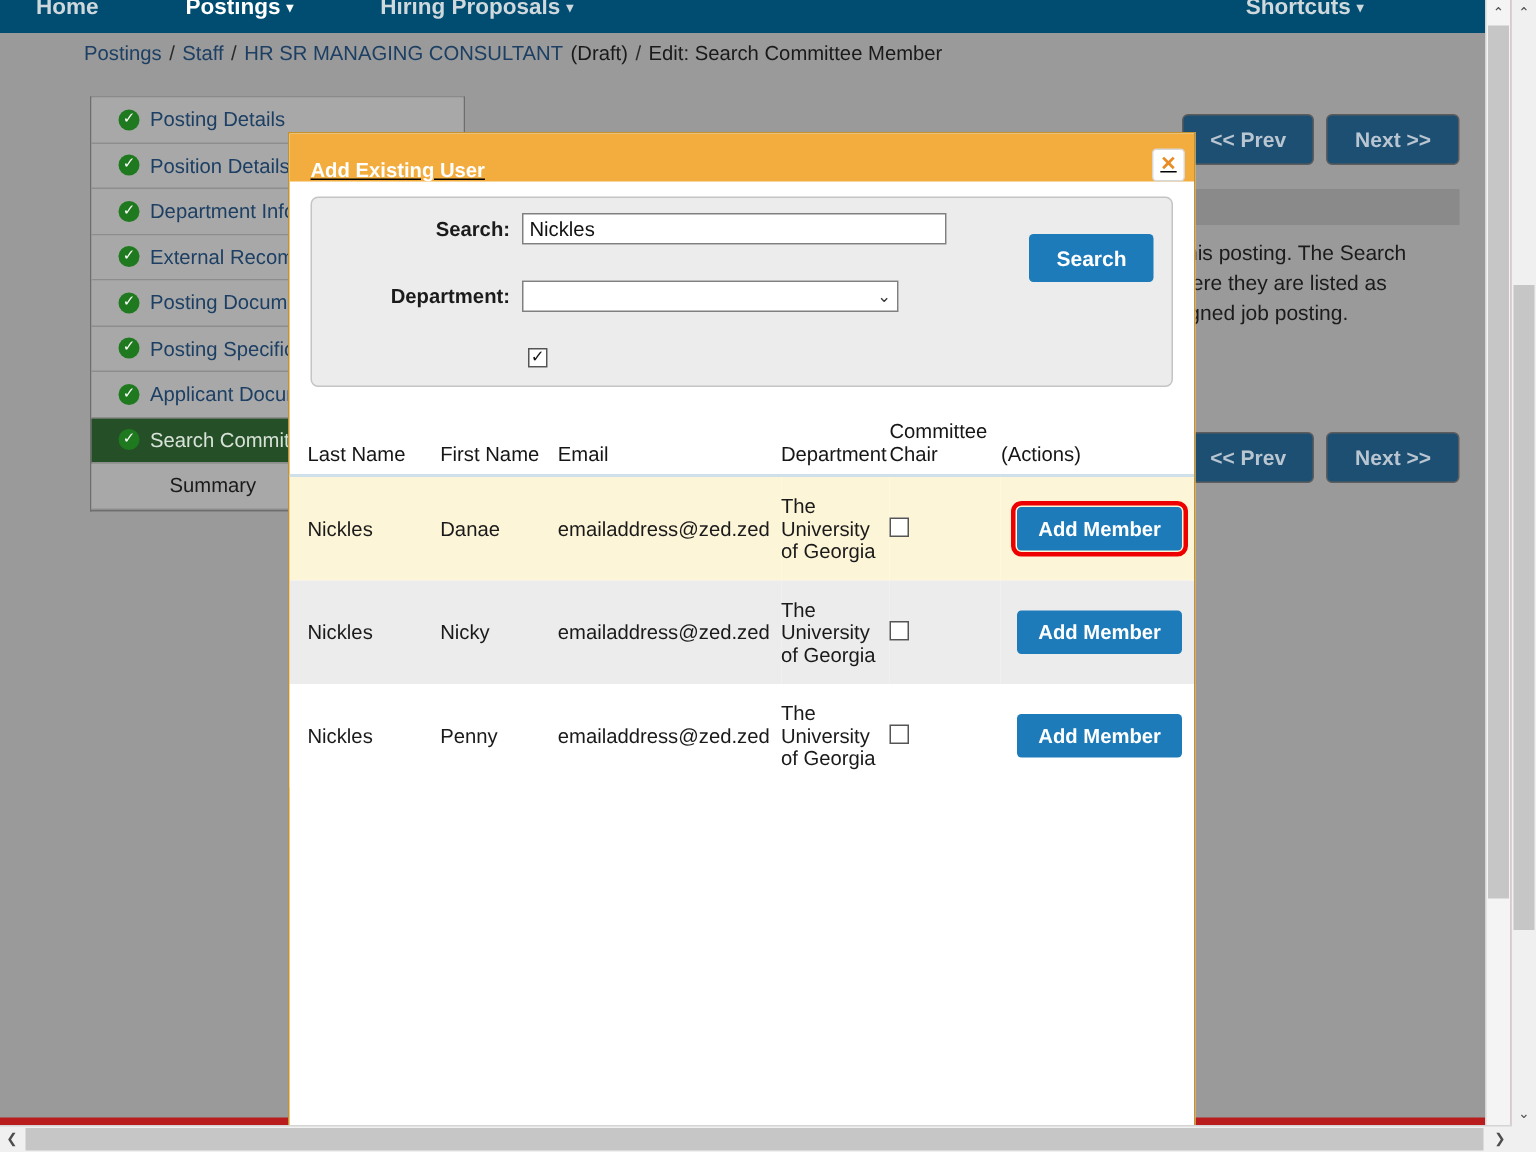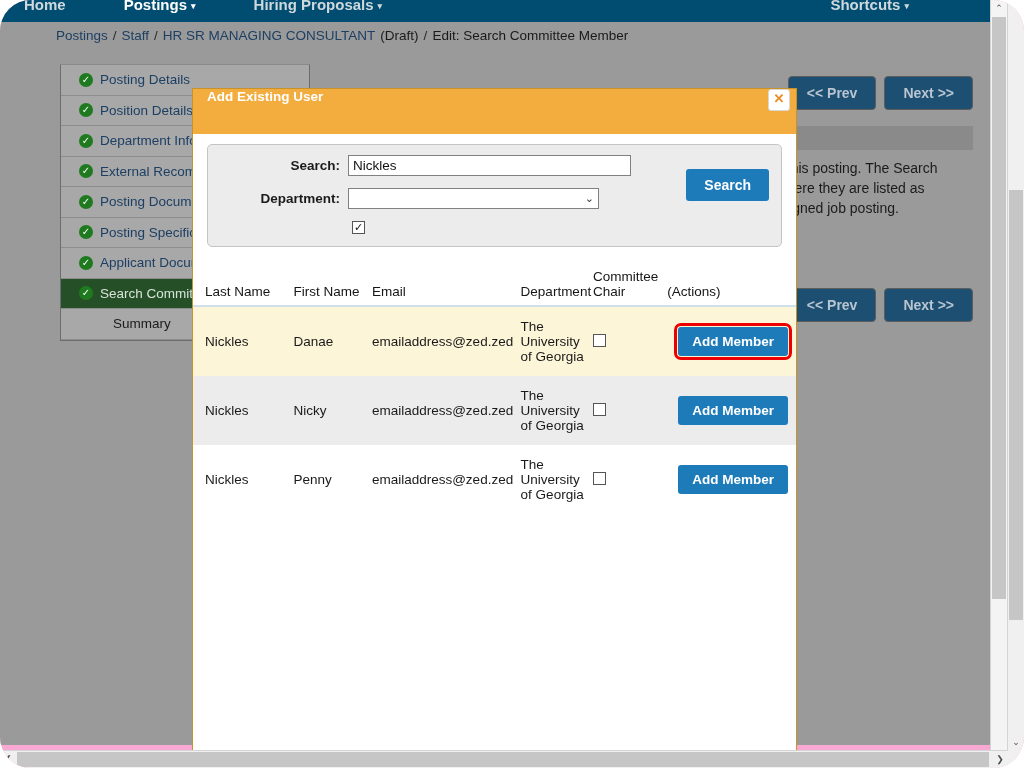--- a/index.html
+++ b/index.html
@@ -10,22 +10,21 @@
     overflow: hidden;
     font-family: "Liberation Sans", sans-serif;
     background: #ffffff;
   }
 
   #app {
     position: relative;
     width: 1024px;
     height: 768px;
     overflow: hidden;
-    background: #f9a8d4;
-    border-radius: 31px;
+    background: #b91c1c;
   }
 
   
   .topnav {
     position: absolute;
     left: 0; top: 0;
     width: 991px;
     height: 22px;
     background: #004d71;
     overflow: hidden;
@@ -192,27 +191,28 @@
     top: 88px;
     width: 605px;
     bottom: 0;
     background: #ffffff;
     border: 1px solid #c8922a;
     box-sizing: border-box;
     overflow: hidden;
     z-index: 40;
   }
   .modal-title {
-    height: 45px;
+    height: 32px;
     background: linear-gradient(#f5b councils, #f0a93c);
     background: #f3ad3f;
     display: flex;
-    align-items: flex-start;
+    align-items: flex-end;
     padding: 0 6px 0 14px;
     box-sizing: border-box;
+    text-decoration: underline;
   }
   .modal-title-text {
     color: #ffffff;
     font-size: 13.5px;
     font-weight: bold;
     flex: 1;
   }
   .modal-close {
     width: 20px; height: 20px;
     background: #ffffff;
@@ -233,21 +233,21 @@
     border: 1px solid #c4c4c4;
     border-radius: 5px;
     padding: 10px 12px 12px 12px;
     display: flex;
     align-items: flex-start;
   }
   .form-left { flex: 1; }
   .form-row {
     display: flex;
     align-items: center;
-    margin-bottom: 12px;
+    margin-bottom: 24px;
   }
   .form-label {
     width: 128px;
     text-align: right;
     padding-right: 8px;
     font-size: 13.5px;
     font-weight: bold;
     color: #1b1b1b;
     box-sizing: border-box;
   }

